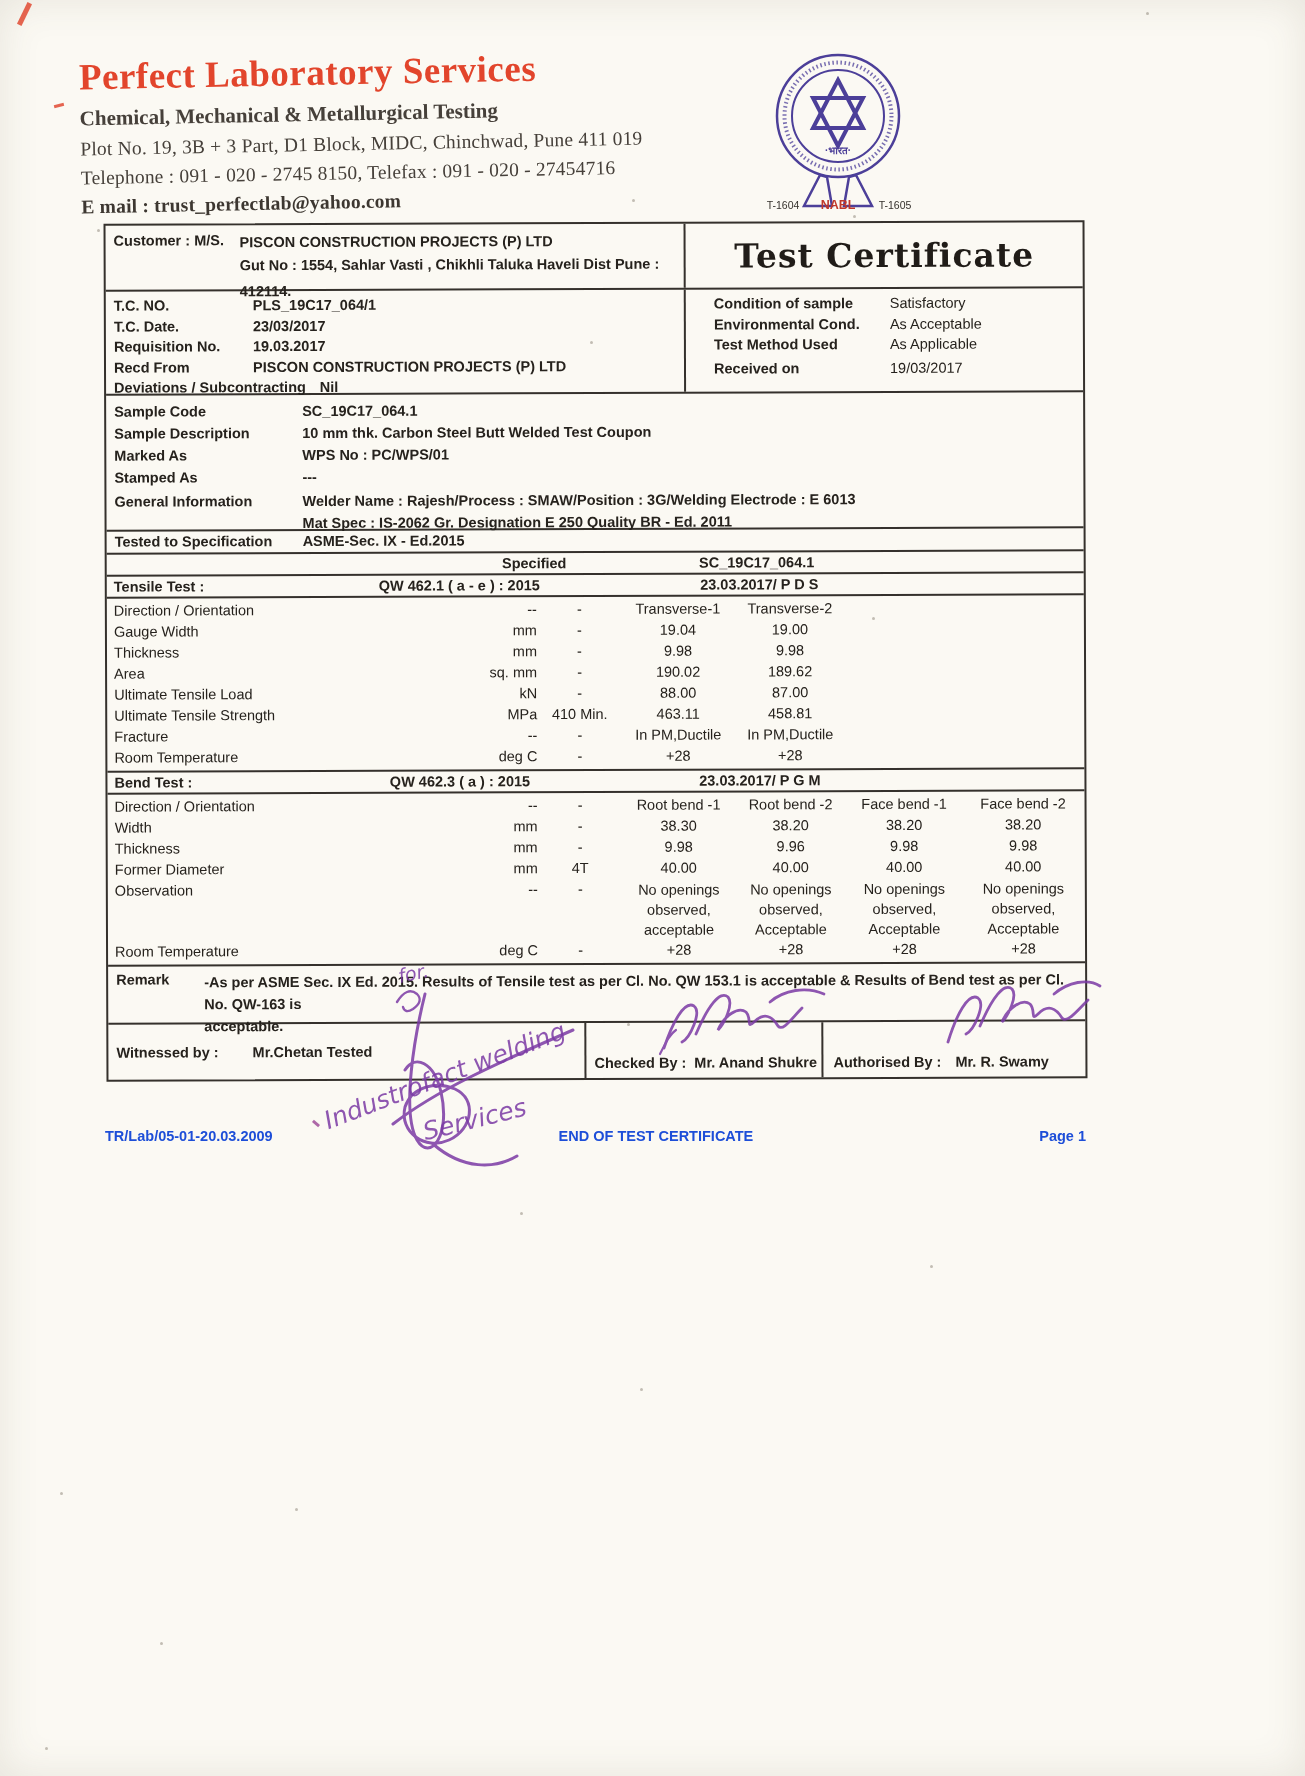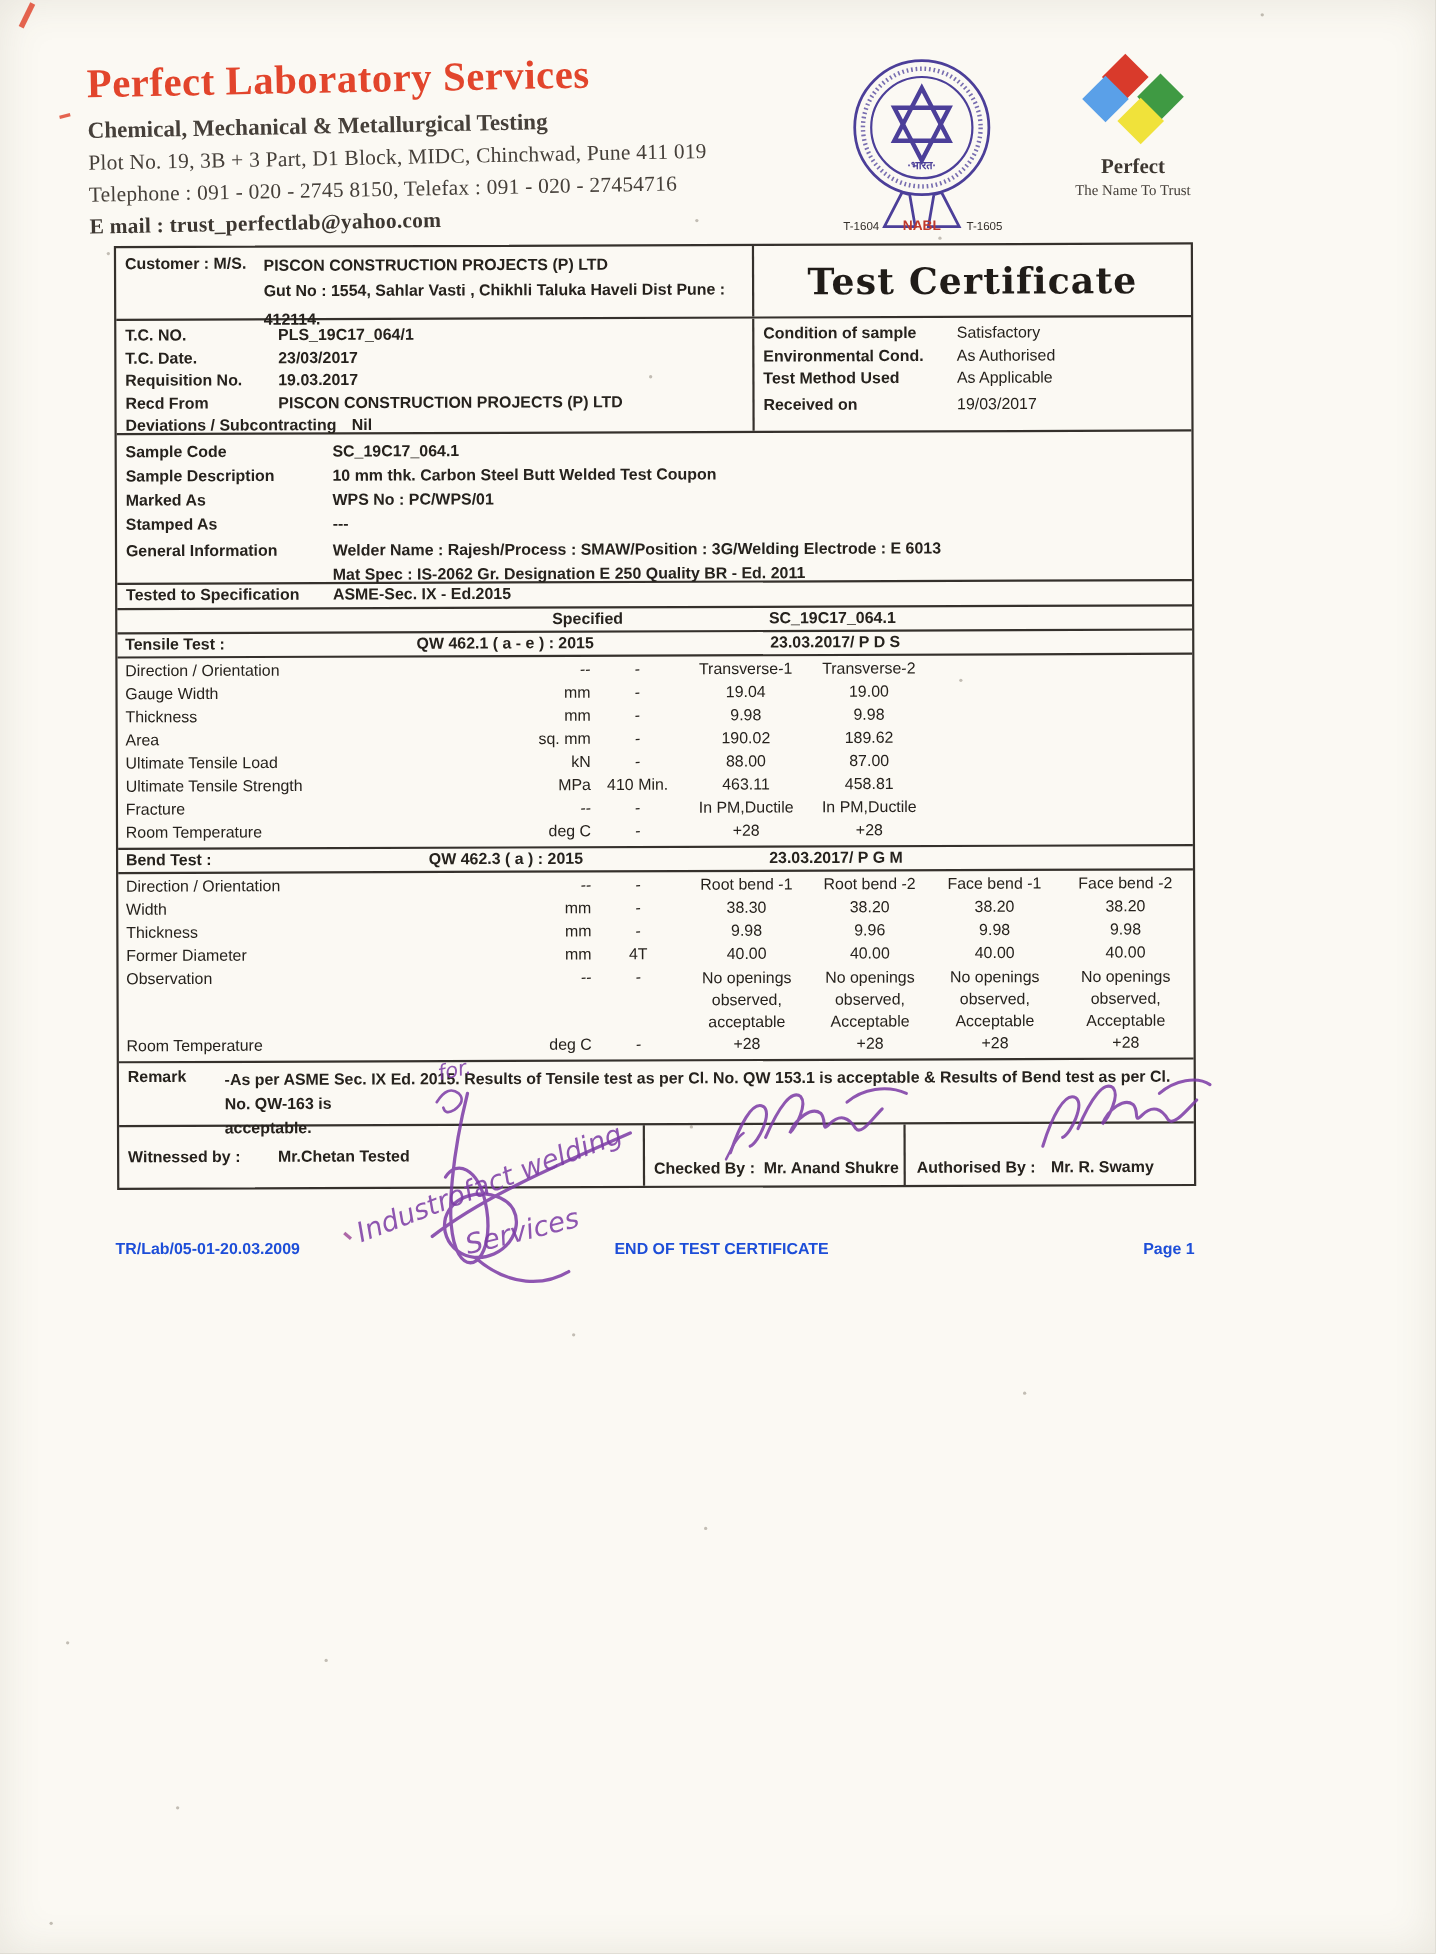--- a/index.html
+++ b/index.html
@@ -24,21 +24,21 @@
   .cust-label{width:126px;font-weight:bold;flex-shrink:0;}
   .cust-name{font-weight:bold;line-height:20px;}
   .cust-addr{font-weight:bold;line-height:26px;}
   .cust-right{flex:1;display:flex;align-items:center;justify-content:center;}
   .cert-title{font-family:"DejaVu Serif",serif;font-size:33px;font-weight:bold;letter-spacing:1px;color:#201c18;}
   .row-meta{display:flex;height:104px;border-top:2px solid #35312c;box-sizing:border-box;}
   .meta-left{width:580px;border-right:2px solid #35312c;box-sizing:border-box;padding:4px 0 0 8px;}
   .meta-right{flex:1;padding:4px 0 0 8px;}
   .kv{display:flex;line-height:20.5px;}
   .kv .k{font-weight:bold;min-width:135px;margin-right:4px;}
-  .meta-right .kv .k{min-width:172px;}
+  .meta-right .kv .k{min-width:172px;margin-left:20px;}
   .kv .v{font-weight:bold;}
   .sec-sample{border-top:2px solid #35312c;padding:5px 0 0 8px;height:136px;box-sizing:border-box;}
   .kv-s{display:flex;line-height:22px;}
   .kv-s .k{font-weight:bold;min-width:188px;flex-shrink:0;}
   .kv-s .v{font-weight:bold;}
   .row-tested{border-top:2px solid #35312c;display:flex;padding:2px 0 0 8px;height:23px;box-sizing:border-box;}
   .row-tested .k{font-weight:bold;min-width:188px;}
   .row-tested .v{font-weight:bold;}
   .row-colhead{border-top:2px solid #35312c;display:grid;grid-template-columns:330px 195px 250px 1fr;
                line-height:21px;height:22px;font-weight:bold;box-sizing:border-box;}
@@ -111,30 +111,20 @@
       <path d="M82,98 L57,50 L107,50 Z" fill="none" stroke="#4c3f99" stroke-width="4"></path>
       <text x="82" y="106" text-anchor="middle" font-size="10" fill="#4c3f99" font-weight="bold">·भारत·</text>
       <path d="M64,127 L48,158 L76,158 L71,129 Z" fill="none" stroke="#4c3f99" stroke-width="2.5"></path>
       <path d="M100,127 L116,158 L88,158 L93,129 Z" fill="none" stroke="#4c3f99" stroke-width="2.5"></path>
       <text x="82" y="161" text-anchor="middle" font-size="12.5" font-weight="bold" fill="#c0392b">NABL</text>
       <text x="27" y="161" text-anchor="middle" font-size="10.5" fill="#35312c">T-1604</text>
       <text x="139" y="161" text-anchor="middle" font-size="10.5" fill="#35312c">T-1605</text>
     </svg>
   </div>
 
-  <div class="brand-wrap">
-    <svg width="110" height="84" viewBox="0 0 110 84">
-      <rect x="-15" y="-15" width="30" height="30" transform="translate(48,22) rotate(45)" fill="#d93a2b"></rect>
-      <rect x="-15" y="-15" width="30" height="30" transform="translate(80,40) rotate(45)" fill="#3f9a43"></rect>
-      <rect x="-15" y="-15" width="30" height="30" transform="translate(30,42) rotate(45)" fill="#5aa0e8"></rect>
-      <rect x="-15" y="-15" width="30" height="30" transform="translate(62,62) rotate(45)" fill="#f0e23a"></rect>
-    </svg>
-    <div class="brand-name">Perfect</div>
-    <div class="brand-tag">The Name To Trust</div>
-  </div>
 
   <div class="cert">
 
     <div class="row-customer">
       <div class="cust-left">
         <div class="cust-label">Customer :  M/S.</div>
         <div>
           <div class="cust-name">PISCON CONSTRUCTION PROJECTS (P) LTD</div>
           <div class="cust-addr">Gut No : 1554, Sahlar Vasti , Chikhli Taluka Haveli Dist Pune : 412114.</div>
         </div>
@@ -167,21 +157,21 @@
             <div class="v">Nil</div>
           </div>
       </div>
       <div class="meta-right">
         <div class="kv">
             <div class="k">Condition of sample</div>
             <div class="v" style="font-weight:normal">Satisfactory</div>
           </div>
         <div class="kv">
             <div class="k">Environmental Cond.</div>
-            <div class="v" style="font-weight:normal">As Authorised</div>
+            <div class="v" style="font-weight:normal">As Acceptable</div>
           </div>
         <div class="kv">
             <div class="k">Test Method Used</div>
             <div class="v" style="font-weight:normal">As Applicable</div>
           </div>
         <div class="kv" style="margin-top:3px">
             <div class="k">Received on</div>
             <div class="v" style="font-weight:normal">19/03/2017</div>
           </div>
       </div>

